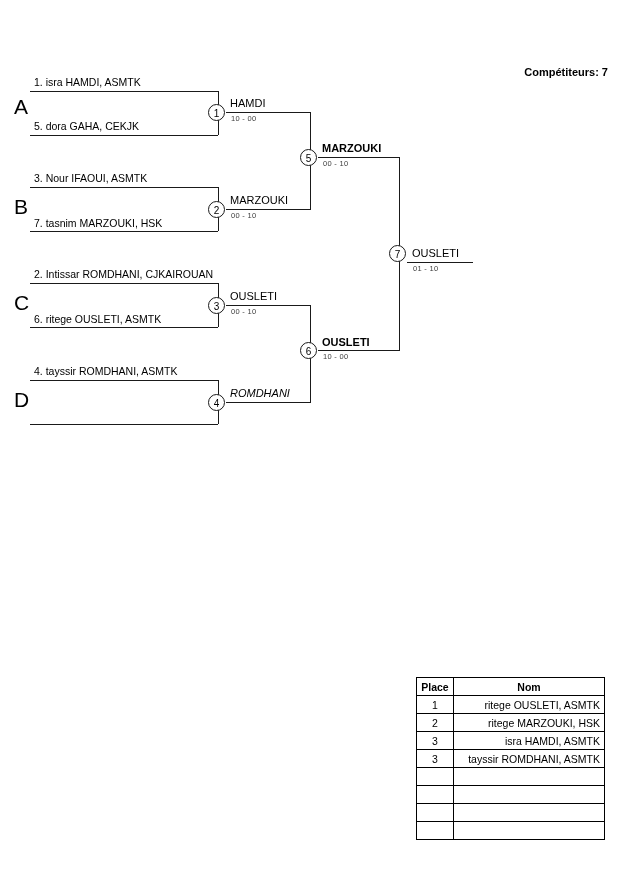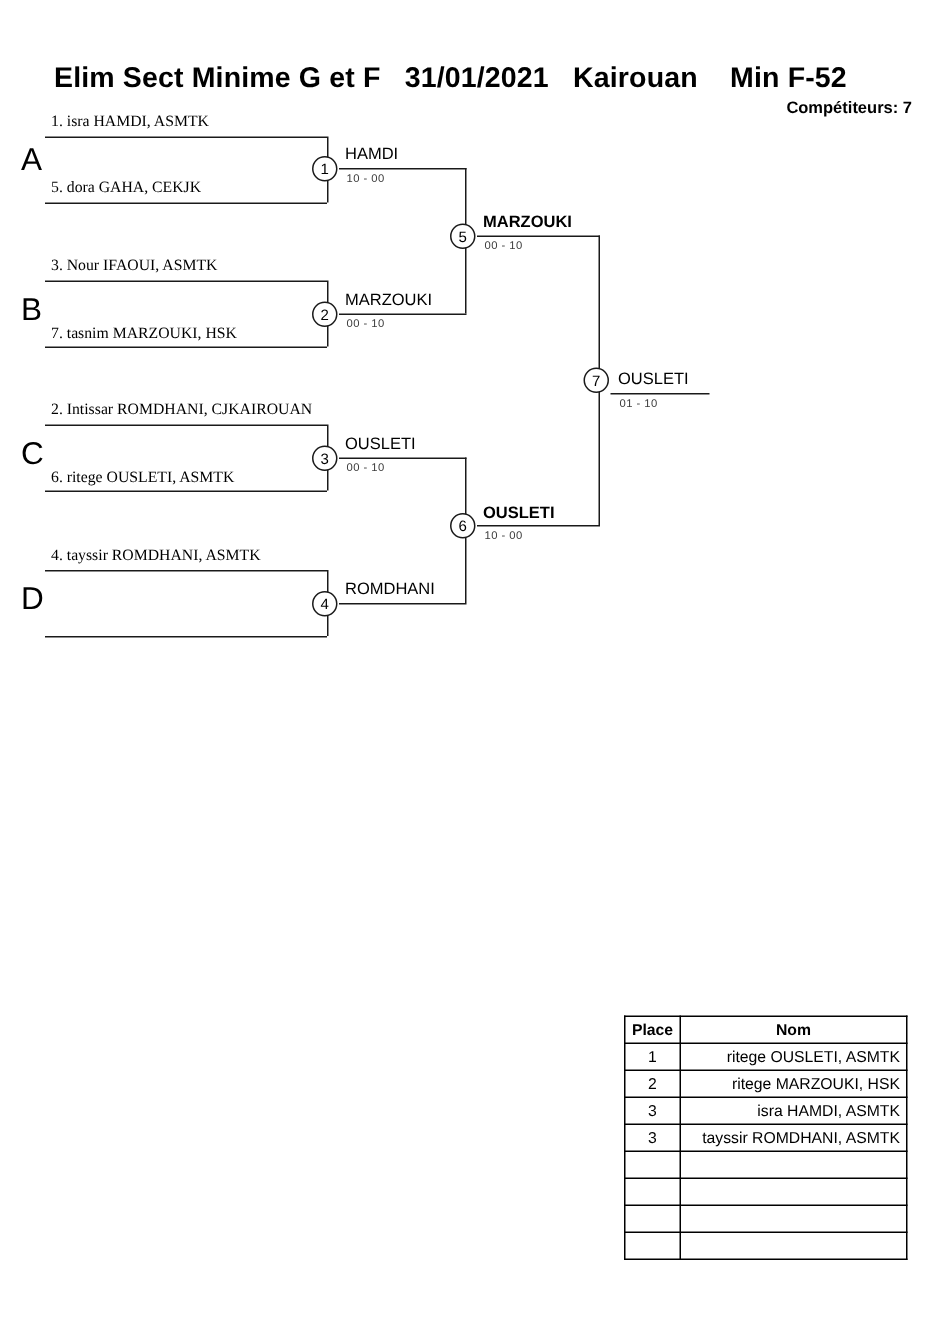--- a/index.html
+++ b/index.html
@@ -51,21 +51,20 @@
     border-left: 1.4px solid #1a1a1a;
   }
 
   
   .entrant {
     position: absolute;
     font-size: 10.5px;
     line-height: 12px;
     white-space: nowrap;
     color: #000;
-    font-family: Liberation Serif, serif;
   }
 
   
   .group-letter {
     position: absolute;
     font-size: 21px;
     line-height: 21px;
     font-weight: normal;
     color: #000;
   }
@@ -145,21 +144,20 @@
   table.results td.nom {
     text-align: right;
   }
   table.results tr.empty td { height: 17px; }
 </style>
 </head>
 <body>
 
 <div id="page">
 
-  <div class="title">Elim Sect Minime G et F   31/01/2021   Kairouan    Min F-52</div>
   <div class="competitors">Compétiteurs: 7</div>
 
   <div class="group-letter" style="left:14px; top:96px;">A</div>
   <div class="group-letter" style="left:14px; top:196px;">B</div>
   <div class="group-letter" style="left:14px; top:292px;">C</div>
   <div class="group-letter" style="left:14px; top:389px;">D</div>
 
   <div class="entrant" style="left:34px; top:76px;">1. isra HAMDI, ASMTK</div>
   <div class="hline" style="left:30px; top:91px; width:188px;"></div>
   <div class="entrant" style="left:34px; top:120px;">5. dora GAHA, CEKJK</div>
@@ -200,21 +198,21 @@
   <div class="hline" style="left:226px; top:305px; width:85px;"></div>
   <div class="score" style="left:231px; top:307px;">00 - 10</div>
 
   <div class="entrant" style="left:34px; top:365px;">4. tayssir ROMDHANI, ASMTK</div>
   <div class="hline" style="left:30px; top:380px; width:188px;"></div>
   <div class="entrant" style="left:34px; top:410px;"></div>
   <div class="hline" style="left:30px; top:424px; width:188px;"></div>
   <div class="vline" style="left:218px; top:380px; height:44px;"></div>
 
   <div class="match-circle" style="left:208px; top:394px;">4</div>
-  <div class="winner" style="left:230px; top:387px;">ROMDHANI</div>
+  <div class="winner" style="left:230px; top:387px;font-style:italic;">ROMDHANI</div>
   <div class="hline" style="left:226px; top:402px; width:85px;"></div>
   <div class="score" style="left:231px; top:404px;"></div>
 
   <div class="vline" style="left:310px; top:305px; height:97px;"></div>
 
   <div class="match-circle" style="left:300px; top:342px;">6</div>
   <div class="winner bold" style="left:322px; top:336px;">OUSLETI</div>
   <div class="hline" style="left:318px; top:350px; width:82px;"></div>
   <div class="score" style="left:323px; top:352px;">10 - 00</div>
 

